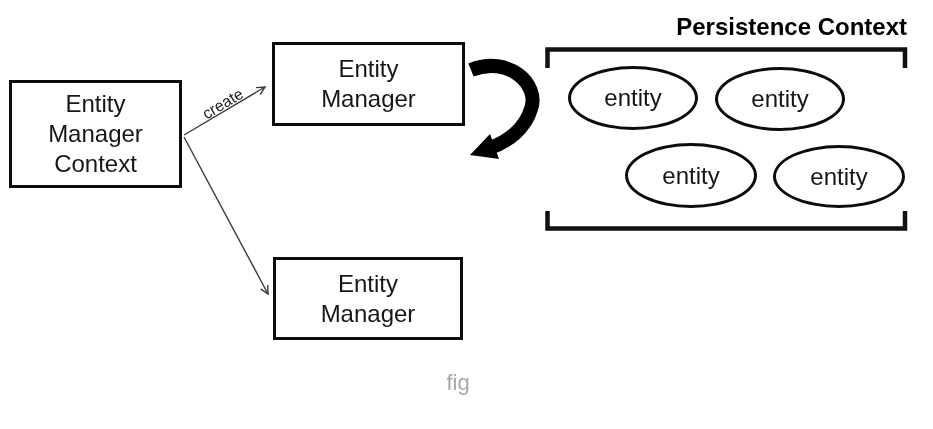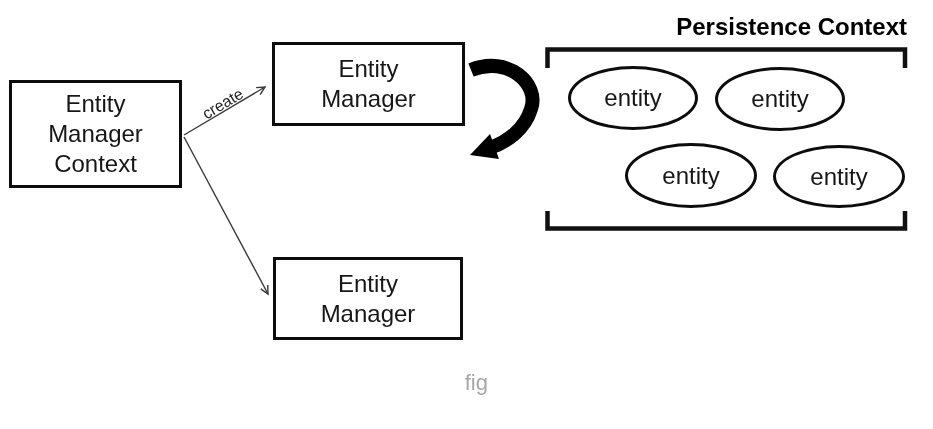--- a/index.html
+++ b/index.html
@@ -59,21 +59,21 @@
     transform: translate(-50%, -50%) rotate(-31deg);
     font-size: 16px;
     color: #222222;
     white-space: nowrap;
   }
   .caption {
     position: absolute;
     left: 428px;
     top: 370px;
     width: 60px;
-    text-align: right;
+    text-align: center;
     font-size: 22px;
     color: #a8a8a8;
   }
 </style>
 </head>
 <body>
 
 <div id="canvas">
 
   <svg id="connectors" viewBox="0 0 933 429" xmlns="http://www.w3.org/2000/svg">

